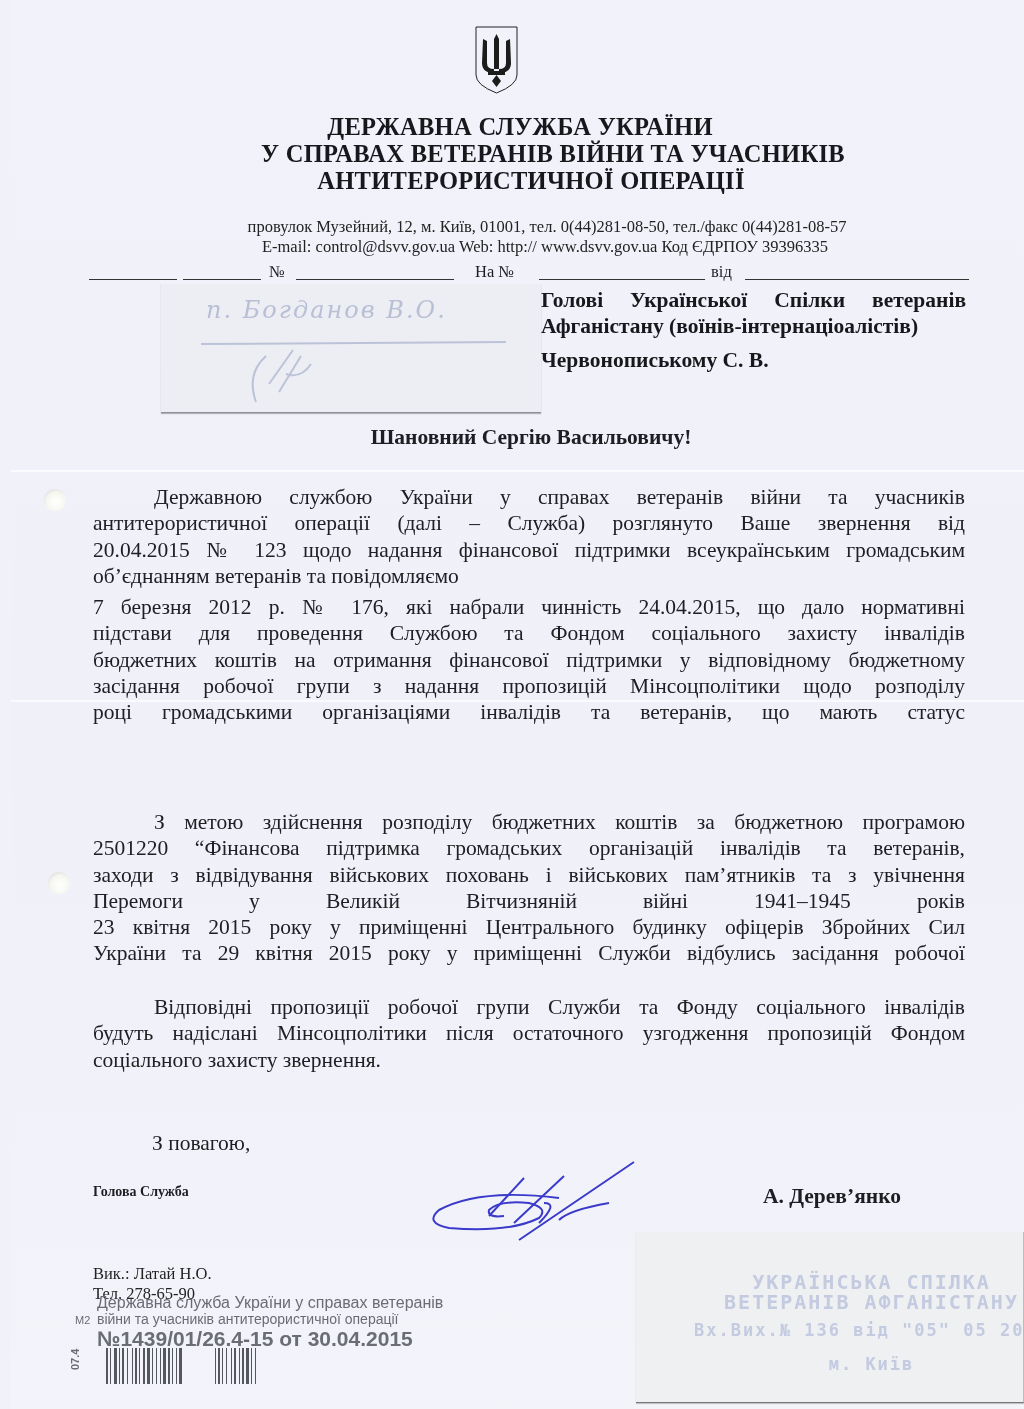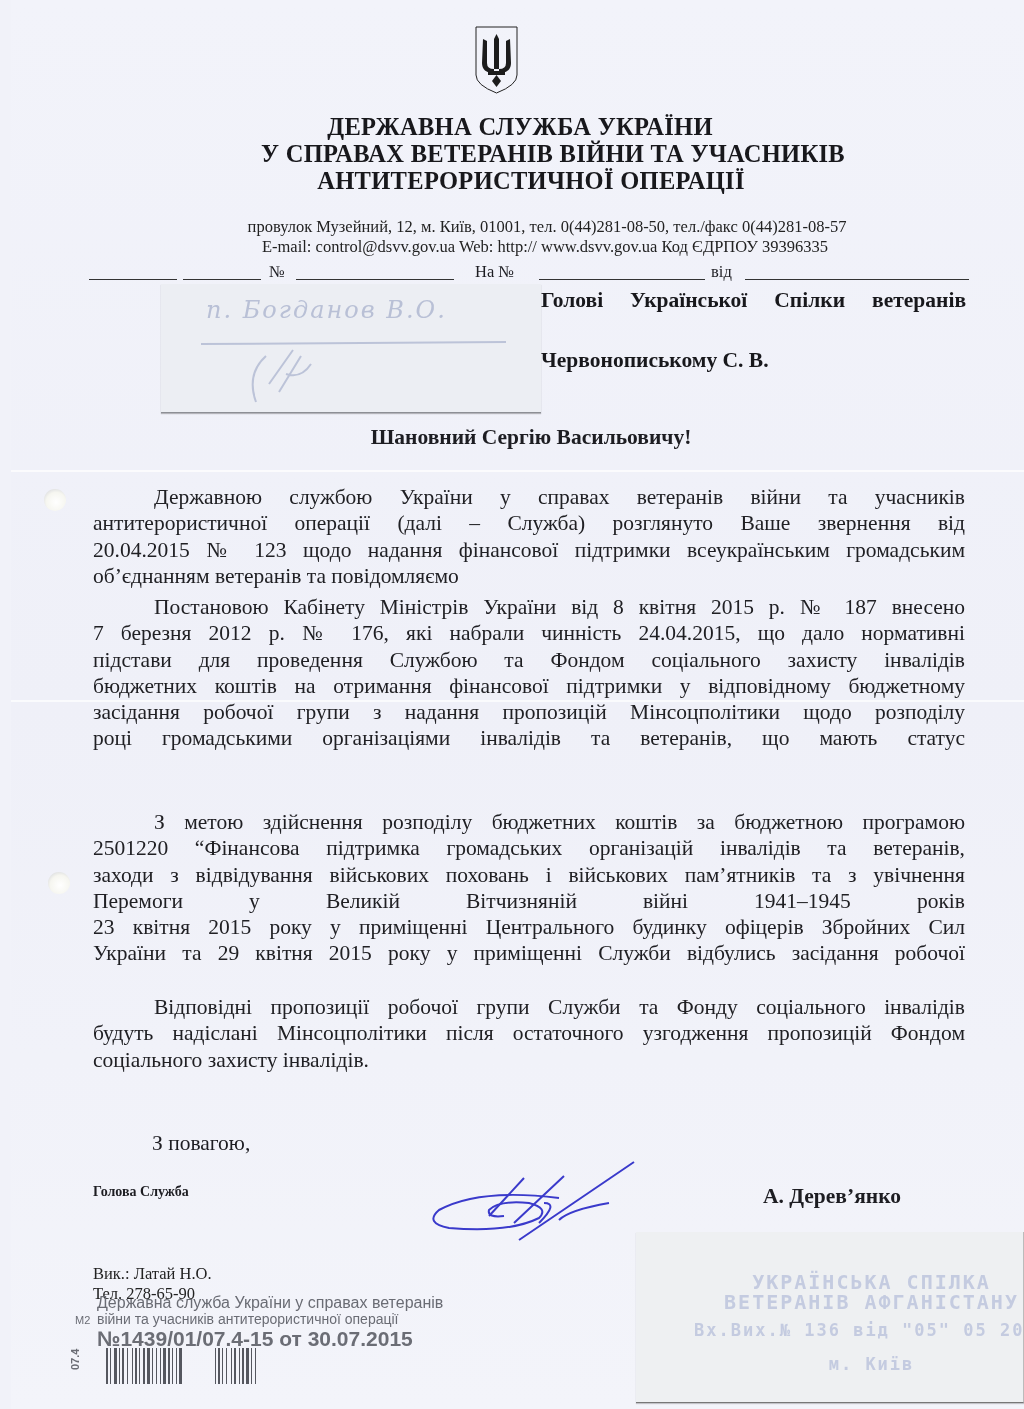--- a/index.html
+++ b/index.html
@@ -120,36 +120,36 @@
 
   <div class="sticker1">
     <span class="note">п. Богданов В.О.</span>
     <svg width="380" height="128">
       <line x1="40" y1="60" x2="345" y2="58" stroke="#bcc3d8" stroke-width="2"></line>
       <path d="M105 72 Q85 90 95 118 M108 100 L132 66 M118 108 L140 72 M125 90 Q140 95 150 80" fill="none" stroke="#bcc3d8" stroke-width="2"></path>
     </svg>
   </div>
 
   <div class="addressee a1">Голові Української Спілки ветеранів</div>
+  <div class="addressee a2">Афганістану (воїнів-інтернаціоалістів)</div>
   <div class="addressee a3">Червонопиському С. В.</div>
 
   <div class="salutation">Шановний Сергію Васильовичу!</div>
 
   <div class="body" style="top:484px">
     <p>
       <span class="ln ind">Державною службою України у справах ветеранів війни та учасників</span>
       <span class="ln">антитерористичної операції (далі – Служба) розглянуто Ваше звернення від</span>
       <span class="ln">20.04.2015 № 123 щодо надання фінансової підтримки всеукраїнським громадським</span>
       <span class="ln last">об’єднанням ветеранів та повідомляємо</span>
     </p>
   </div>
 
   <div class="body" style="top:594px">
     <p>
-      <span class="ln ind">Постановою Кабінету Міністрів України від 8 квітня 2015 р. № 187 внесено</span>
       <span class="ln">7 березня 2012 р. № 176, які набрали чинність 24.04.2015, що дало нормативні</span>
       <span class="ln">підстави для проведення Службою та Фондом соціального захисту інвалідів</span>
       <span class="ln">бюджетних коштів на отримання фінансової підтримки у відповідному бюджетному</span>
       <span class="ln">засідання робочої групи з надання пропозицій Мінсоцполітики щодо розподілу</span>
       <span class="ln">році громадськими організаціями інвалідів та ветеранів, що мають статус</span>
     </p>
   </div>
 
   <div class="body" style="top:809px">
     <p>
@@ -159,21 +159,21 @@
       <span class="ln" style="word-spacing:40px">Перемоги у Великій Вітчизняній війні 1941–1945 років</span>
       <span class="ln">23 квітня 2015 року у приміщенні Центрального будинку офіцерів Збройних Сил</span>
       <span class="ln">України та 29 квітня 2015 року у приміщенні Служби відбулись засідання робочої</span>
     </p>
   </div>
 
   <div class="body" style="top:994px">
     <p>
       <span class="ln ind">Відповідні пропозиції робочої групи Служби та Фонду соціального інвалідів</span>
       <span class="ln">будуть надіслані Мінсоцполітики після остаточного узгодження пропозицій Фондом</span>
-      <span class="ln last">соціального захисту інвалідів.</span>
+      <span class="ln last">соціального захисту звернення.</span>
     </p>
   </div>
 
   <div class="closing">З повагою,</div>
   <div class="signer-title">Голова Служба</div>
   <svg class="signature" viewBox="0 0 220 110">
     <path d="M140 50 Q60 40 20 62 Q5 75 30 80 Q90 85 120 70 Q130 60 110 55 Q80 52 70 62 Q68 70 85 68" fill="none" stroke="#3a3acb" stroke-width="2"></path>
     <path d="M70 68 L105 30 M95 75 L145 28 M100 92 L215 14 M120 75 Q140 55 125 55 M140 72 Q150 62 190 55" fill="none" stroke="#3a3acb" stroke-width="2"></path>
   </svg>
   <div class="signer-name">А. Дерев’янко</div>
@@ -185,21 +185,21 @@
     <div class="stamp s4">м. Київ</div>
   </div>
 
   <div class="executor e1">Вик.: Латай Н.О.</div>
   <div class="executor e2">Тел. 278-65-90</div>
 
   <div class="m2">M2</div>
   <div class="regstamp">
     <div class="r1">Державна служба України у справах ветеранів</div>
     <div class="r2">війни та учасників антитерористичної операції</div>
-    <div class="r3">№1439/01/07.4-15 от 30.07.2015</div>
+    <div class="r3">№1439/01/26.4-15 от 30.04.2015</div>
   </div>
   <div class="vcode">07.4</div>
   <div class="barcode" id="barcode">
       <span style="width: 2px;"></span>
       <span style="width: 2px; background: transparent;"></span>
       <span style="width: 1px;"></span>
       <span style="width: 3px; background: transparent;"></span>
       <span style="width: 3px;"></span>
       <span style="width: 2px; background: transparent;"></span>
       <span style="width: 1px;"></span>

